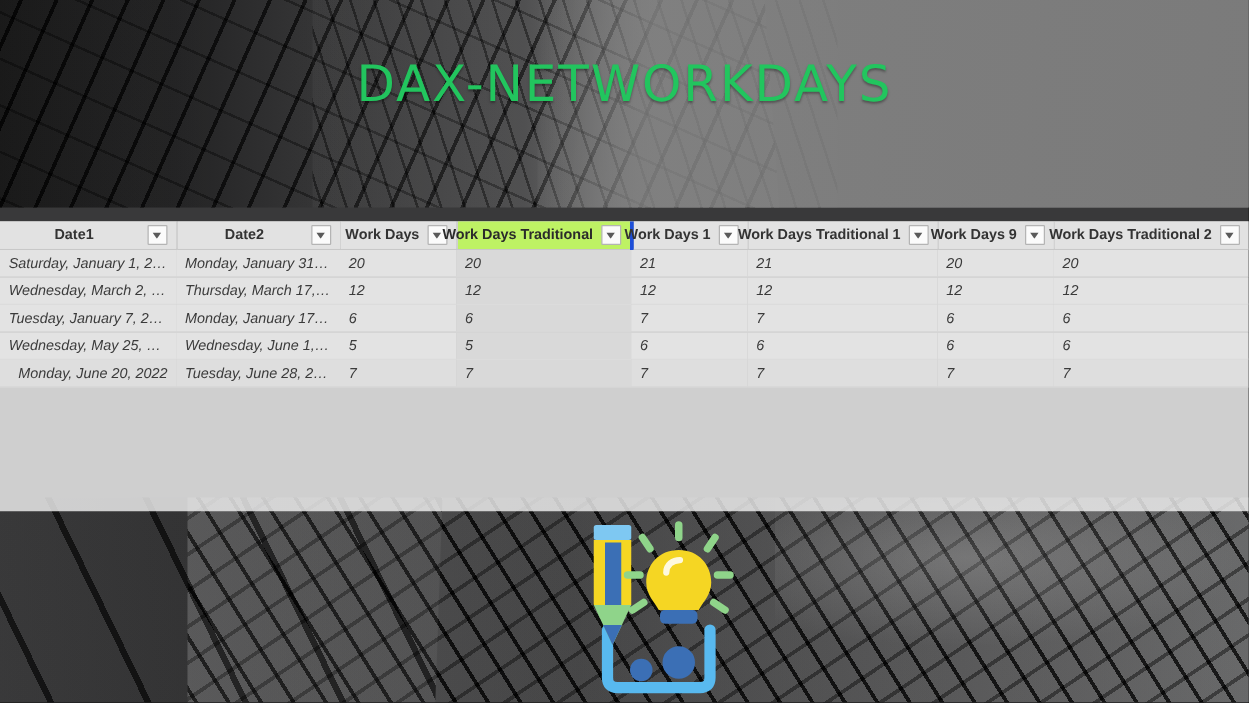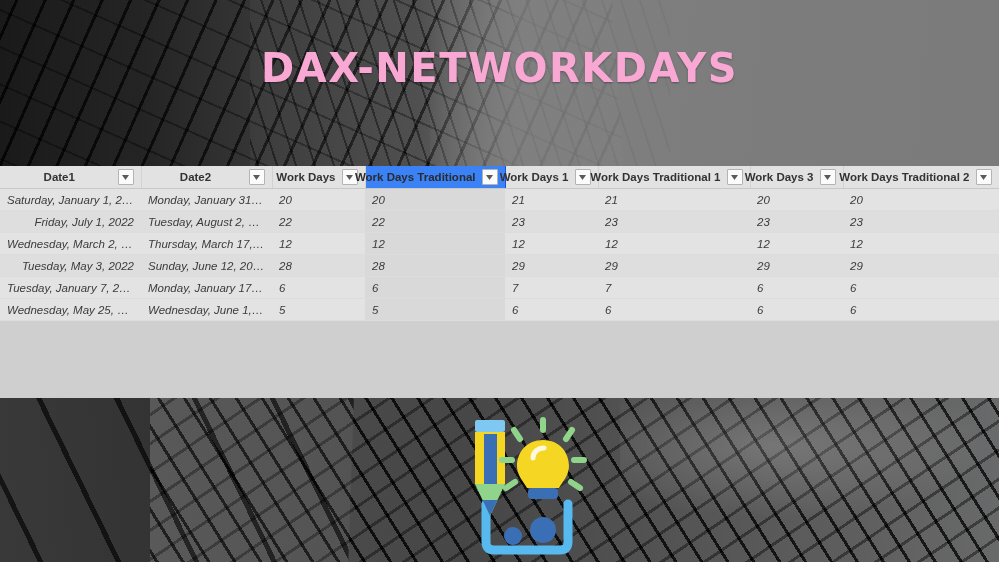--- a/index.html
+++ b/index.html
@@ -89,32 +89,32 @@
     pointer-events: none;
   }
 
   
   .title {
     position: absolute;
     left: 0; top: 45px;
     width: 999px;
     text-align: center;
     font-family: "DejaVu Sans", sans-serif;
-    font-weight: bold;
+    font-weight: normal;
     font-size: 40px;
     letter-spacing: 1.5px;
-    color: #f9a8d4;
+    color: #22c55e;
     text-shadow: 0 1px 2px rgba(0,0,0,0.35);
     white-space: nowrap;
   }
 
   
   .table-wrap {
     position: absolute;
-    left: 0; top: 166px;
+    left: 0; top: 177px;
     width: 999px;
     height: 232px;
     background: rgba(240,240,240,0.82);
     overflow: hidden;
   }
   table.grid {
     border-collapse: collapse;
     width: 999px;
     table-layout: fixed;
     font-size: 11.5px;
@@ -127,23 +127,23 @@
     font-size: 11.5px;
     color: #333333;
     background: rgba(233,233,233,0.72);
     border-bottom: 1px solid #c8c8c8;
     border-right: 1px solid #d2d2d2;
     vertical-align: middle;
     white-space: nowrap;
     position: relative;
   }
   table.grid th.selected {
-    background: #3b82f6;
+    background: #bef264;
     color: #2b2b2b;
-    border-right: 1px solid #1d4ed8;
+    border-right: 3px solid #1d4ed8;
   }
   .th-inner {
     display: flex;
     align-items: center;
     justify-content: flex-end;
     gap: 6px;
     height: 22px;
   }
   .th-label { flex: 0 0 auto; }
   .th-label.grow { flex: 1 1 auto; text-align: center; }
@@ -282,21 +282,21 @@
                 <span class="th-label grow">Work Days Traditional 1</span>
                 <span class="filter-btn">
                   <svg width="7" height="5" viewBox="0 0 7 5">
                     <path d="M0 0 L7 0 L3.5 5 Z" fill="#5a5a5a"></path>
                   </svg>
                 </span>
               </div>
             </th>
             <th>
               <div class="th-inner">
-                <span class="th-label grow">Work Days 3</span>
+                <span class="th-label grow">Work Days 9</span>
                 <span class="filter-btn">
                   <svg width="7" height="5" viewBox="0 0 7 5">
                     <path d="M0 0 L7 0 L3.5 5 Z" fill="#5a5a5a"></path>
                   </svg>
                 </span>
               </div>
             </th>
             <th>
               <div class="th-inner">
                 <span class="th-label grow">Work Days Traditional 2</span>
@@ -313,69 +313,59 @@
           <tr class="row-even">
             <td class="txt">Saturday, January 1, 2022</td>
             <td class="txt">Monday, January 31, 2022</td>
             <td class="num">20</td>
             <td class="num selcol">20</td>
             <td class="num">21</td>
             <td class="num">21</td>
             <td class="num">20</td>
             <td class="num">20</td>
           </tr>
-          <tr class="row-odd">
-            <td class="txt">Friday, July 1, 2022</td>
-            <td class="txt">Tuesday, August 2, 2022</td>
-            <td class="num">22</td>
-            <td class="num selcol">22</td>
-            <td class="num">23</td>
-            <td class="num">23</td>
-            <td class="num">23</td>
-            <td class="num">23</td>
-          </tr>
           <tr class="row-even">
             <td class="txt">Wednesday, March 2, 2022</td>
             <td class="txt">Thursday, March 17, 2022</td>
             <td class="num">12</td>
             <td class="num selcol">12</td>
             <td class="num">12</td>
             <td class="num">12</td>
             <td class="num">12</td>
             <td class="num">12</td>
           </tr>
-          <tr class="row-odd">
-            <td class="txt">Tuesday, May 3, 2022</td>
-            <td class="txt">Sunday, June 12, 2022</td>
-            <td class="num">28</td>
-            <td class="num selcol">28</td>
-            <td class="num">29</td>
-            <td class="num">29</td>
-            <td class="num">29</td>
-            <td class="num">29</td>
-          </tr>
           <tr class="row-even">
             <td class="txt">Tuesday, January 7, 2022</td>
             <td class="txt">Monday, January 17, 2022</td>
             <td class="num">6</td>
             <td class="num selcol">6</td>
             <td class="num">7</td>
             <td class="num">7</td>
             <td class="num">6</td>
             <td class="num">6</td>
           </tr>
           <tr class="row-even">
             <td class="txt">Wednesday, May 25, 2022</td>
             <td class="txt">Wednesday, June 1, 2022</td>
             <td class="num">5</td>
             <td class="num selcol">5</td>
             <td class="num">6</td>
             <td class="num">6</td>
             <td class="num">6</td>
             <td class="num">6</td>
+          </tr>
+          <tr class="row-odd">
+            <td class="txt">Monday, June 20, 2022</td>
+            <td class="txt">Tuesday, June 28, 2022</td>
+            <td class="num">7</td>
+            <td class="num selcol">7</td>
+            <td class="num">7</td>
+            <td class="num">7</td>
+            <td class="num">7</td>
+            <td class="num">7</td>
           </tr>
         </tbody>
     </table>
   </div>
 
   <div class="logo">
     <svg width="150" height="148" viewBox="0 0 150 148" xmlns="http://www.w3.org/2000/svg">
 
       <g>
         <path d="M38 92 L38 130 Q38 138 46 138 L112 138 Q120 138 120 130 L120 92" fill="none" stroke="#58b9ef" stroke-width="9" stroke-linecap="round"></path>

